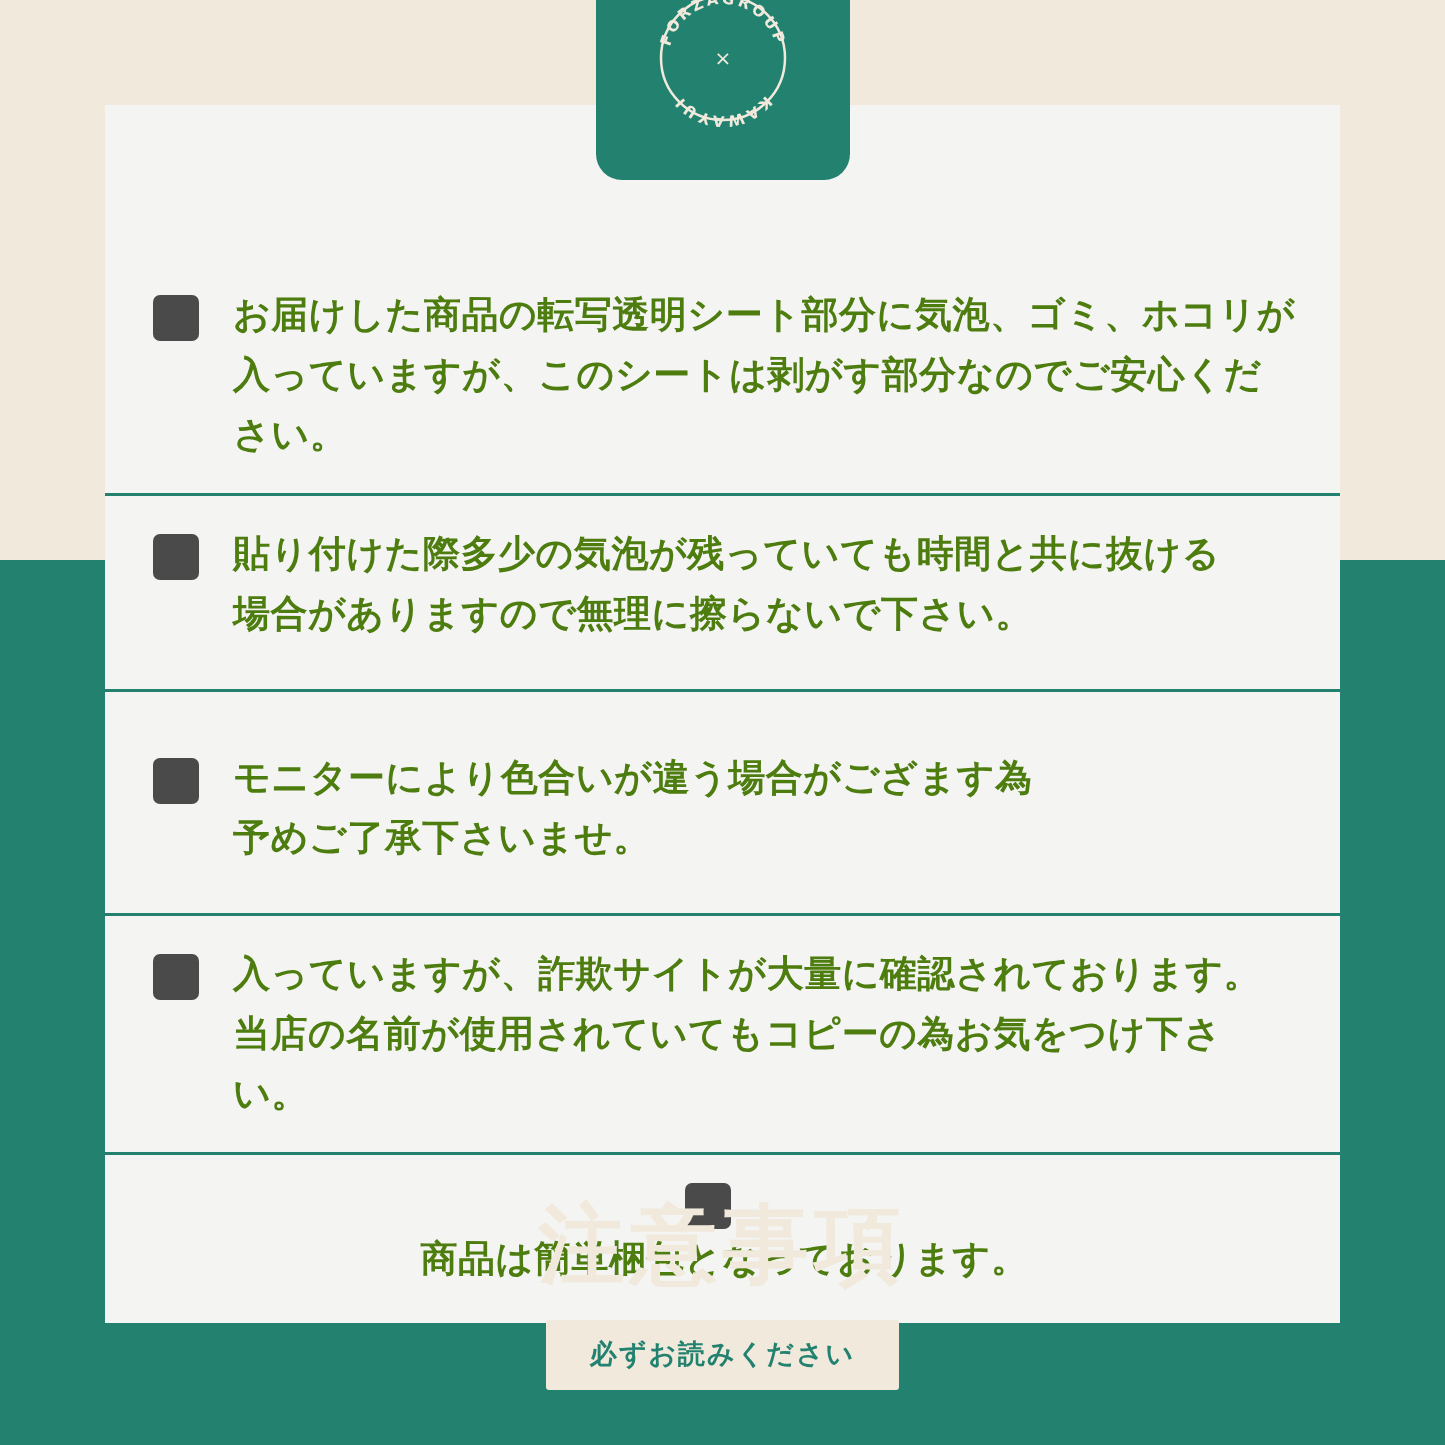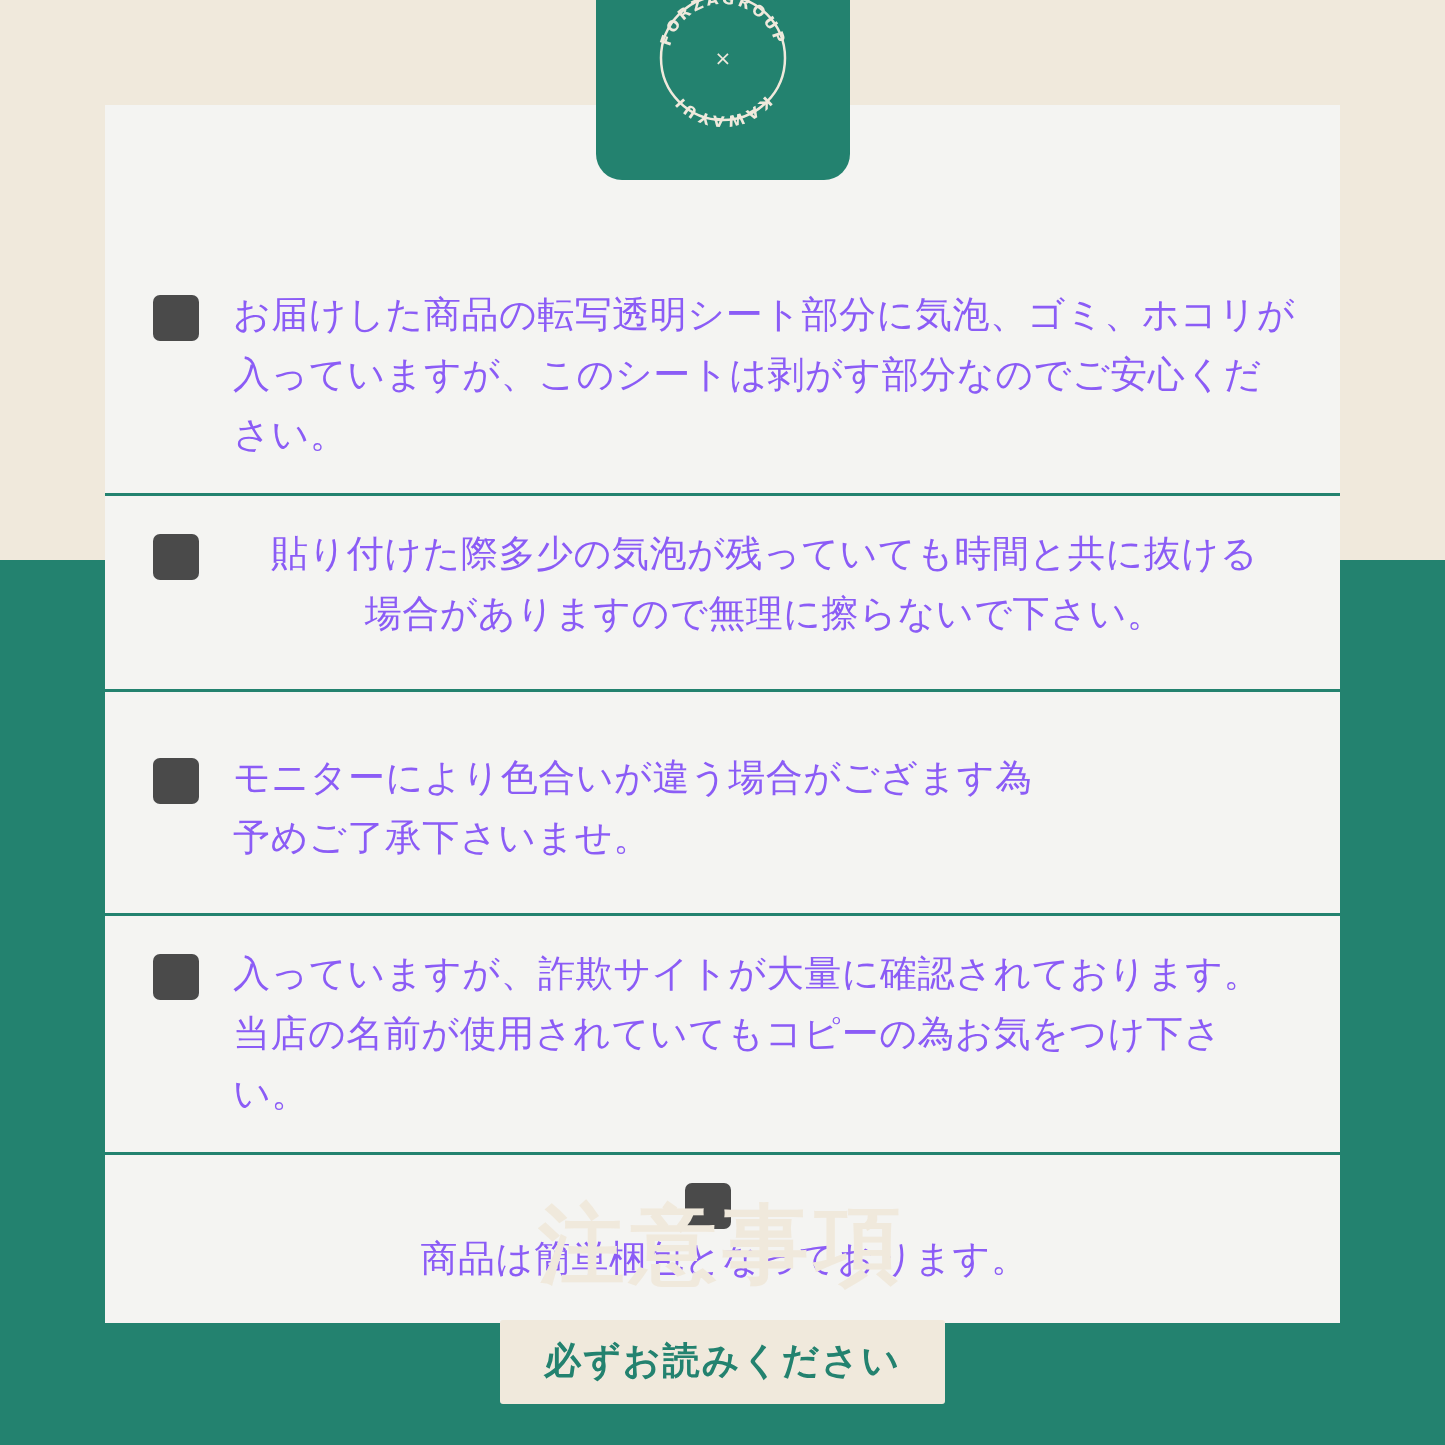--- a/index.html
+++ b/index.html
@@ -83,29 +83,29 @@
     background: #4a4a4a;
     border-radius: 7px;
     margin-top: 10px;
     margin-right: 34px;
   }
 
   .notice-text {
     flex: 1 1 auto;
     font-size: 37px;
     line-height: 1.62;
-    color: #8b5cf6;
+    color: #4d7c0f;
     letter-spacing: 0.5px;
     white-space: pre-line;
-    font-weight: 400;
+    font-weight: 700;
   }
 
   
   .row-1 { min-height: 190px; }
-  .row-2 { min-height: 196px; text-align: center; }
+  .row-2 { min-height: 196px; }
   .row-3 { min-height: 196px; margin-top: 28px; }
   .row-4 { min-height: 196px; }
   .row-5 { min-height: 168px; align-items: center; flex-direction: column; }
   .row-5 .bullet-box { margin-top: 0; }
 
   
   .footer {
     position: absolute;
     left: 0;
     right: 0;
@@ -118,21 +118,21 @@
     font-weight: 700;
     color: #f0e9dc;
     letter-spacing: 6px;
     line-height: 1.15;
     margin: 0 0 26px 0;
   }
   .footer-pill {
     display: inline-block;
     background: #f0e9dc;
     color: #23826f;
-    font-size: 37px;
+    font-size: 27px;
     font-weight: 700;
     letter-spacing: 2px;
     padding: 16px 44px 18px 44px;
     border-radius: 3px;
   }
 </style>
 </head>
 <body>
 
 <div class="poster">

